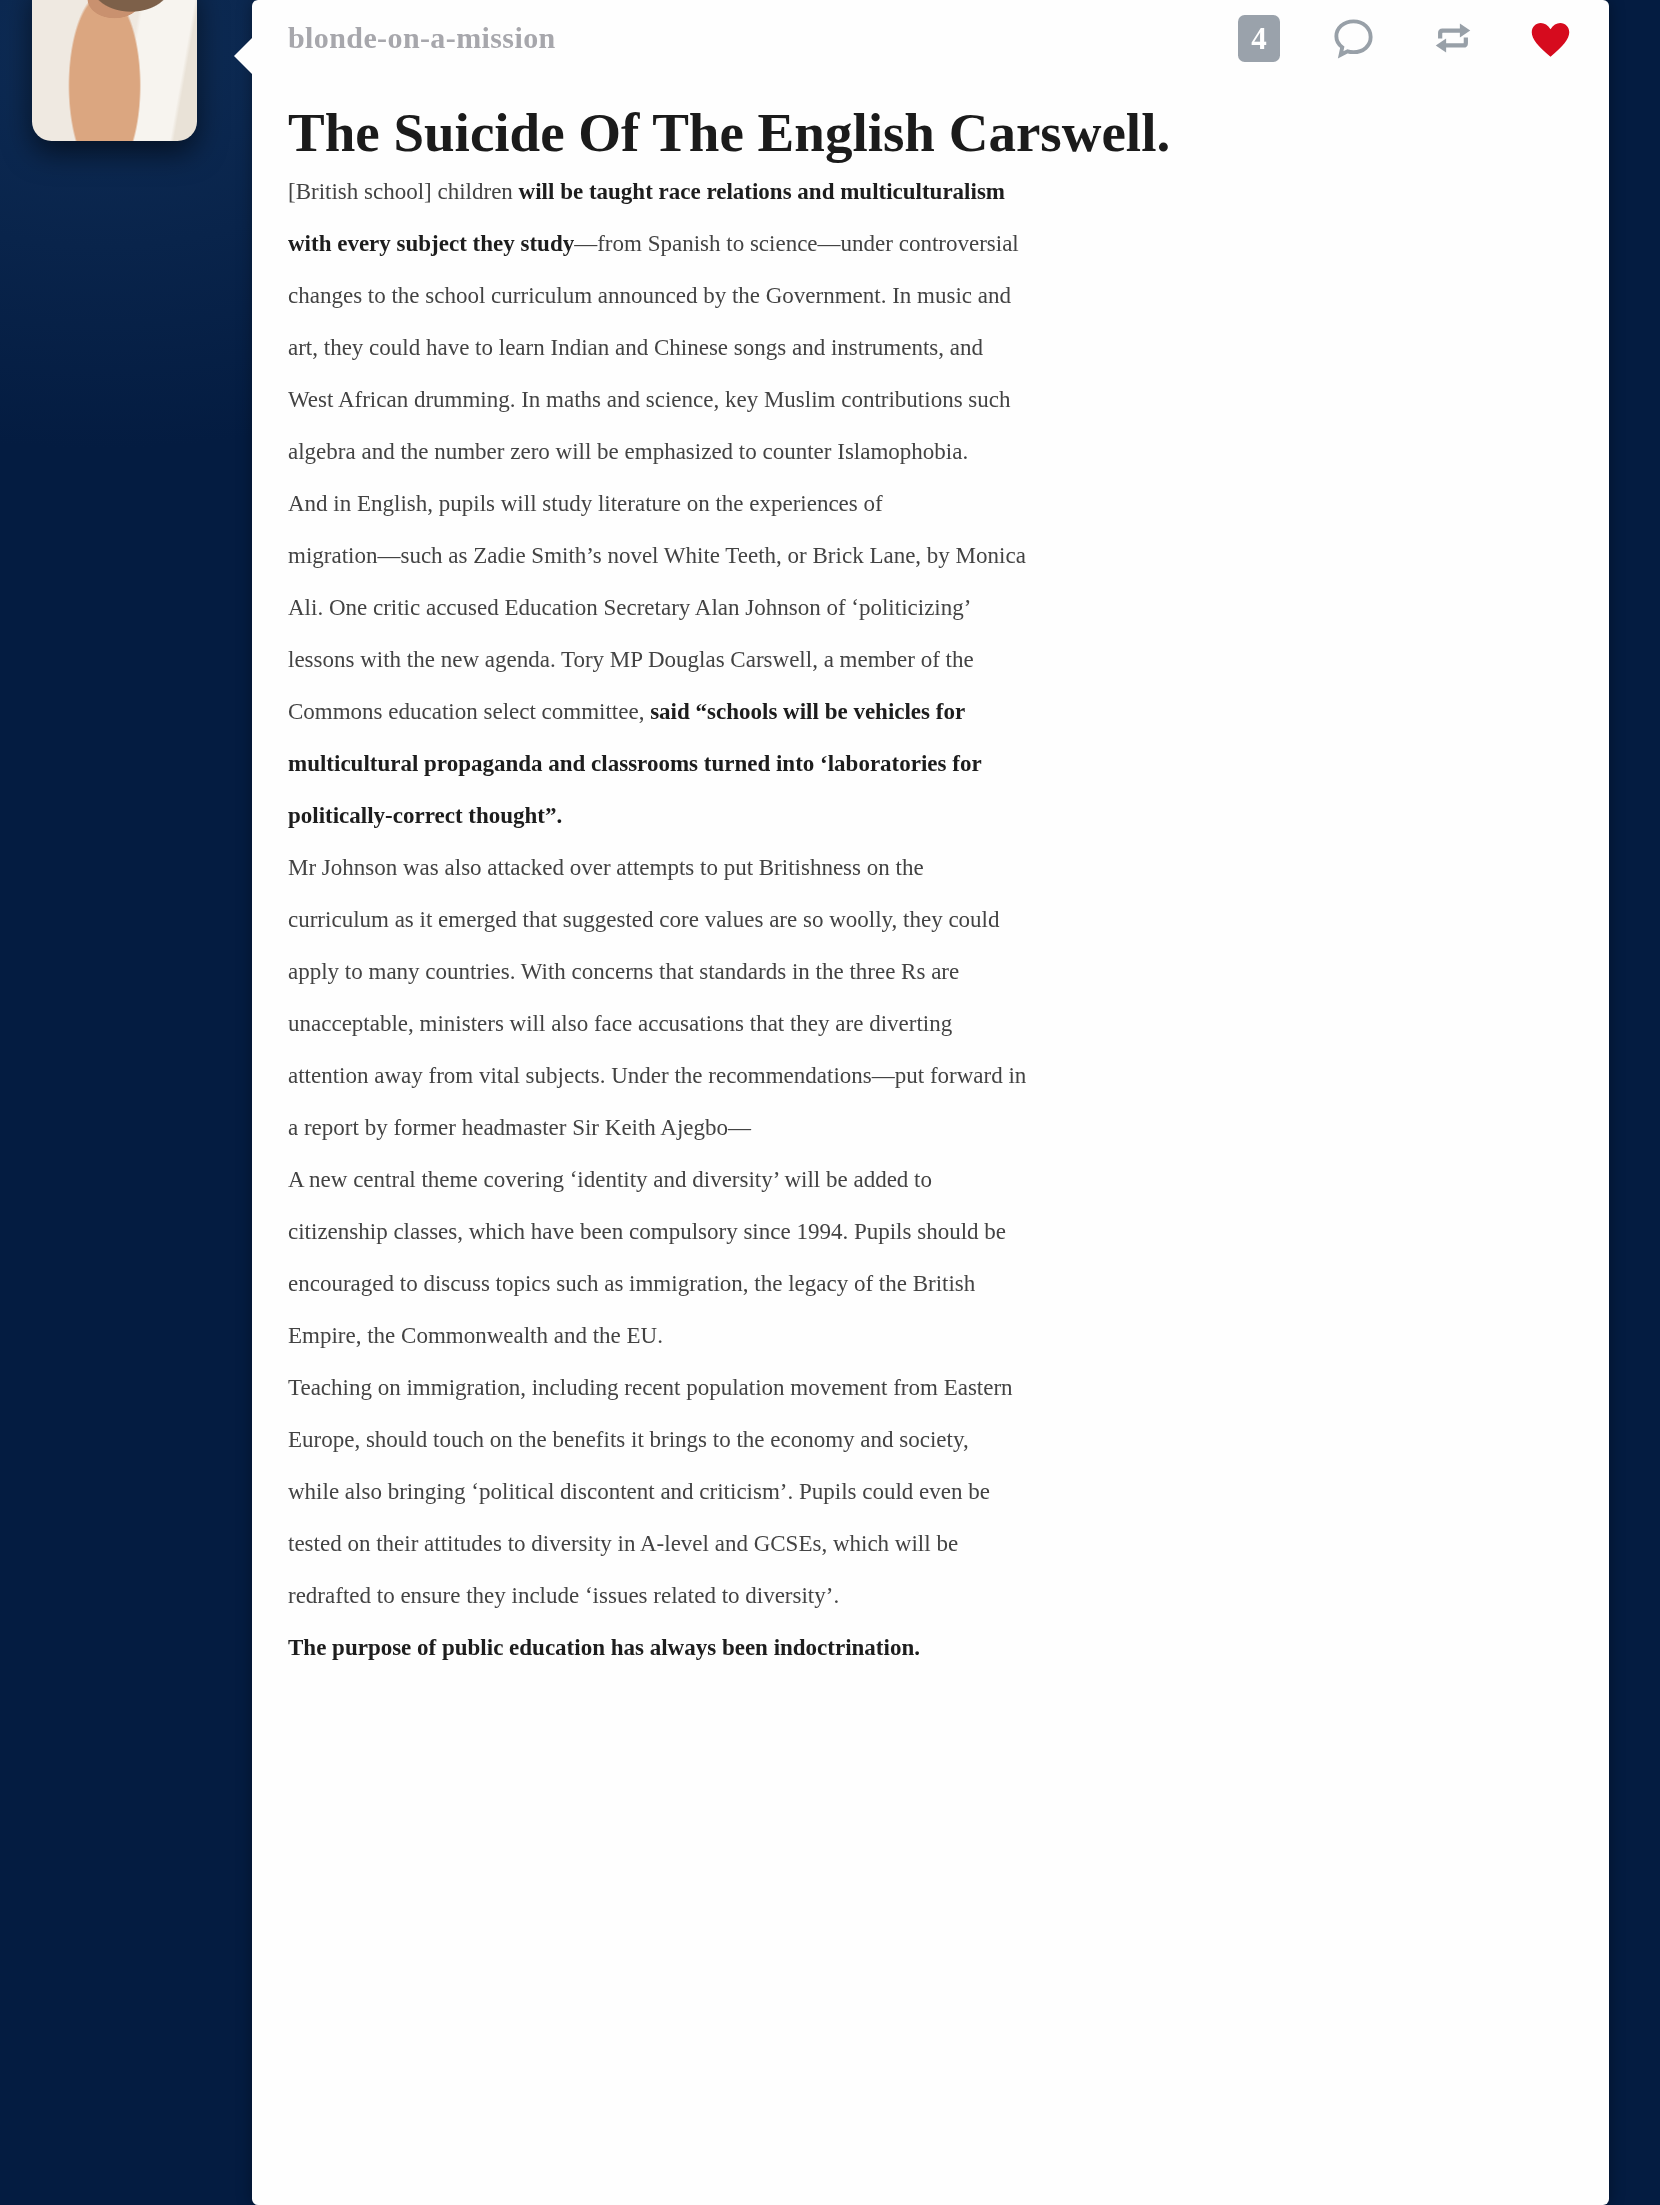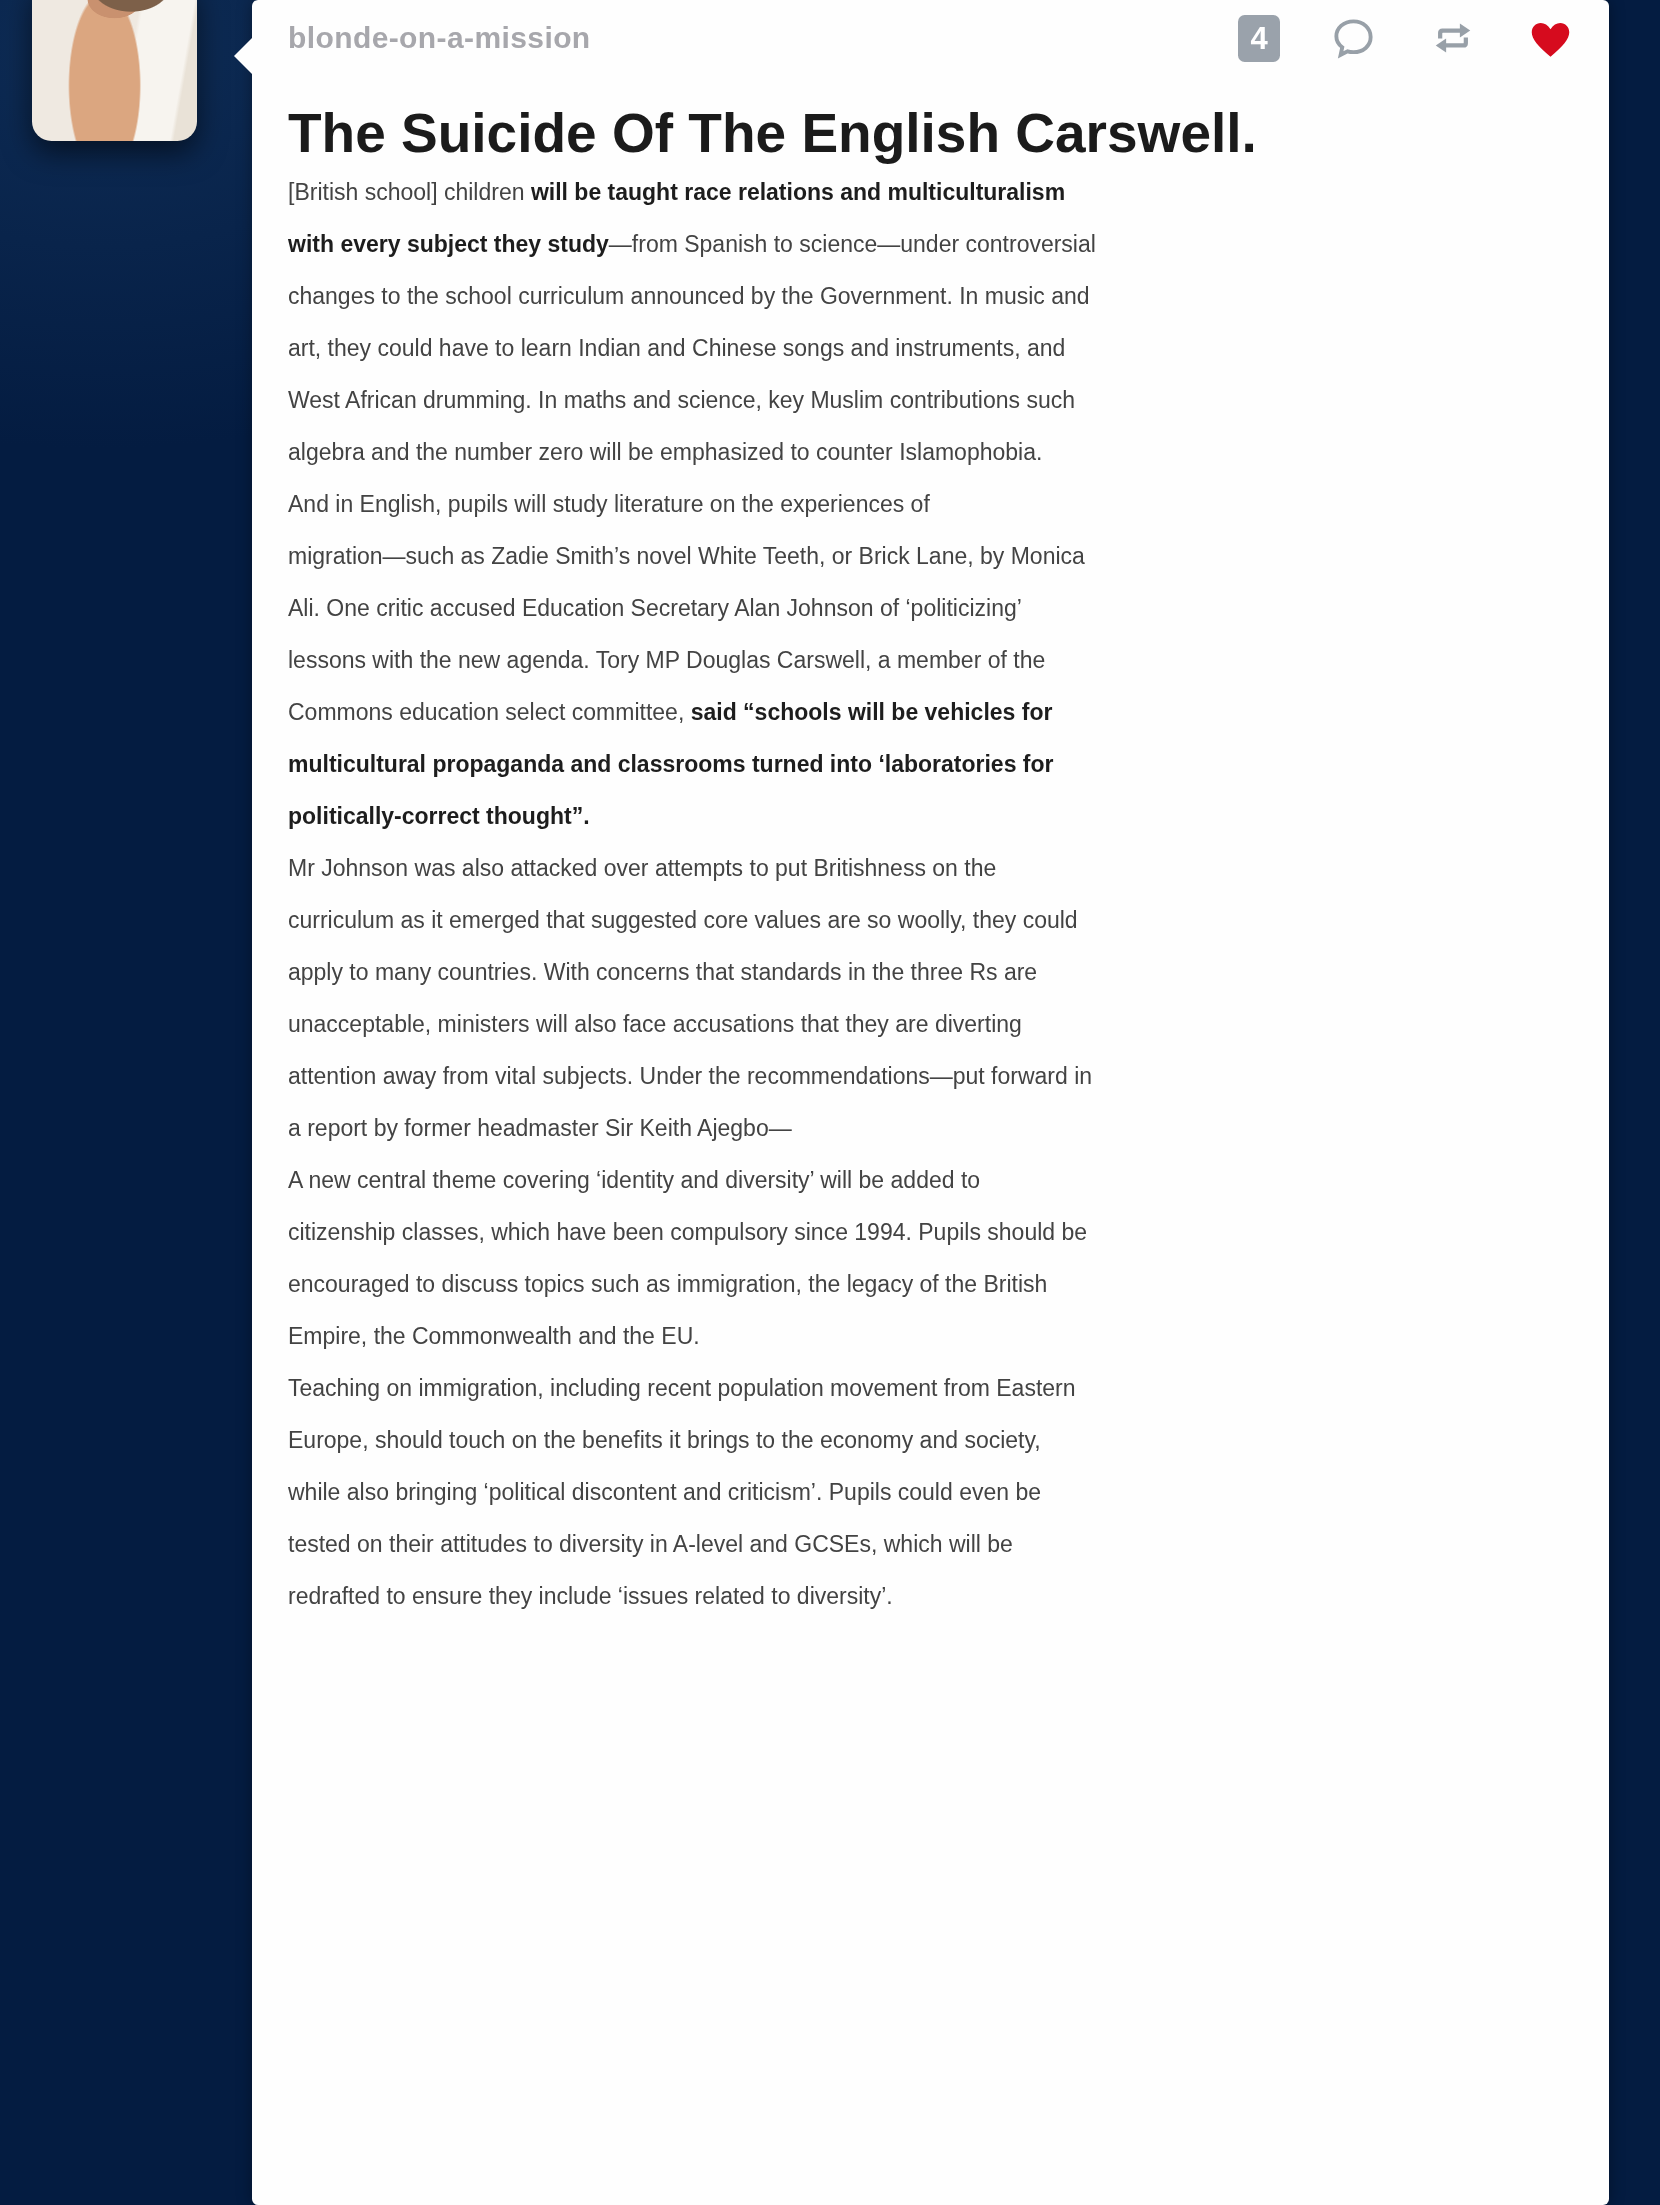--- a/index.html
+++ b/index.html
@@ -23,21 +23,21 @@
   .card{
     position:absolute;left:252px;top:0;width:1357px;height:2205px;
     background:#fefefe;border-radius:6px;
     box-shadow:0 0 15px rgba(0,0,0,.35);
   }
   .tail{
     position:absolute;left:-18px;top:37px;width:0;height:0;
     border-top:19.5px solid transparent;border-bottom:19.5px solid transparent;
     border-right:19.5px solid #fefefe;
   }
-  .content{position:relative;padding:0 36px;}
+  .content{position:relative;padding:0 36px;font-family:Liberation Serif, serif;}
   .post-header{
     display:flex;justify-content:space-between;align-items:center;
     height:58px;margin-top:9px;
   }
   .username{
     font-size:30px;font-weight:bold;color:#a7a7ac;text-decoration:none;
     letter-spacing:0.4px;
   }
   .icon-row{display:flex;align-items:center;gap:49px;}
   .icon-btn{background:none;border:none;padding:0;margin:0;cursor:pointer;line-height:0;}
@@ -126,16 +126,17 @@
 encouraged to discuss topics such as immigration, the legacy of the British
 Empire, the Commonwealth and the EU.</span></p>
 
     <p class="body-par m5"><span>Teaching on immigration, including recent population movement from Eastern
 Europe, should touch on the benefits it brings to the economy and society,
 while also bringing ‘political discontent and criticism’. Pupils could even be
 tested on their attitudes to diversity in A-level and GCSEs, which will be
 redrafted to ensure they include ‘issues related to diversity’.</span></p>
 
 
+    <p class="body-par m7"><strong>The purpose of public education has always been indoctrination.</strong></p>
 
   </div>
 </div>
 
 
 </body></html>

